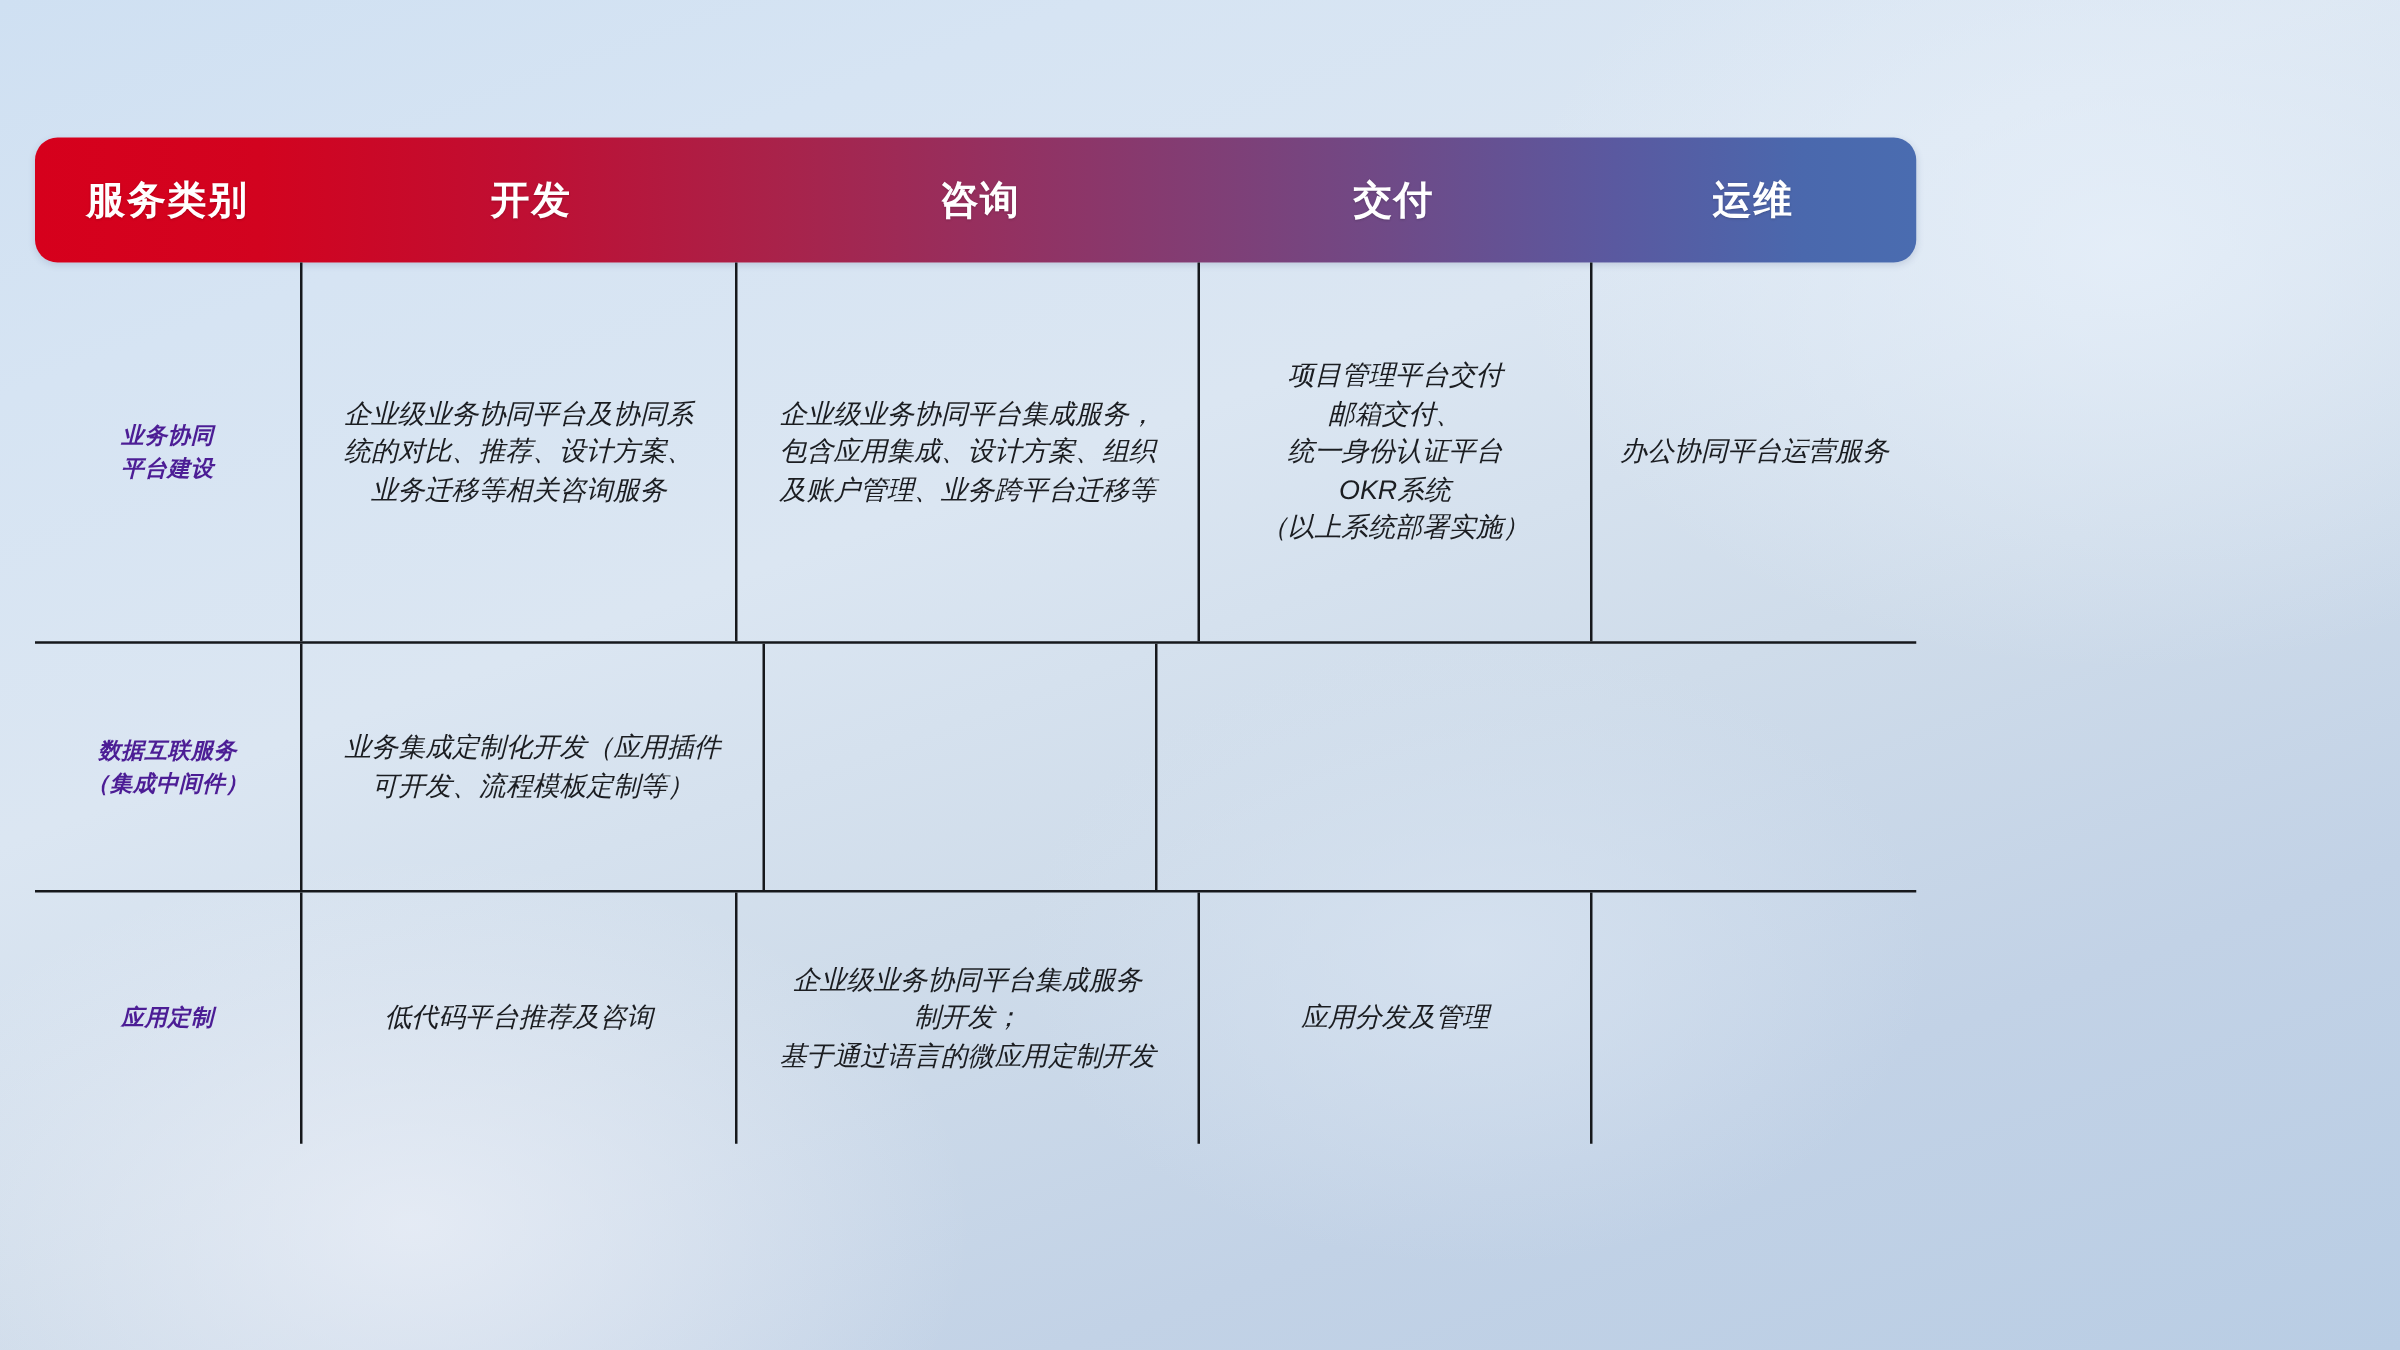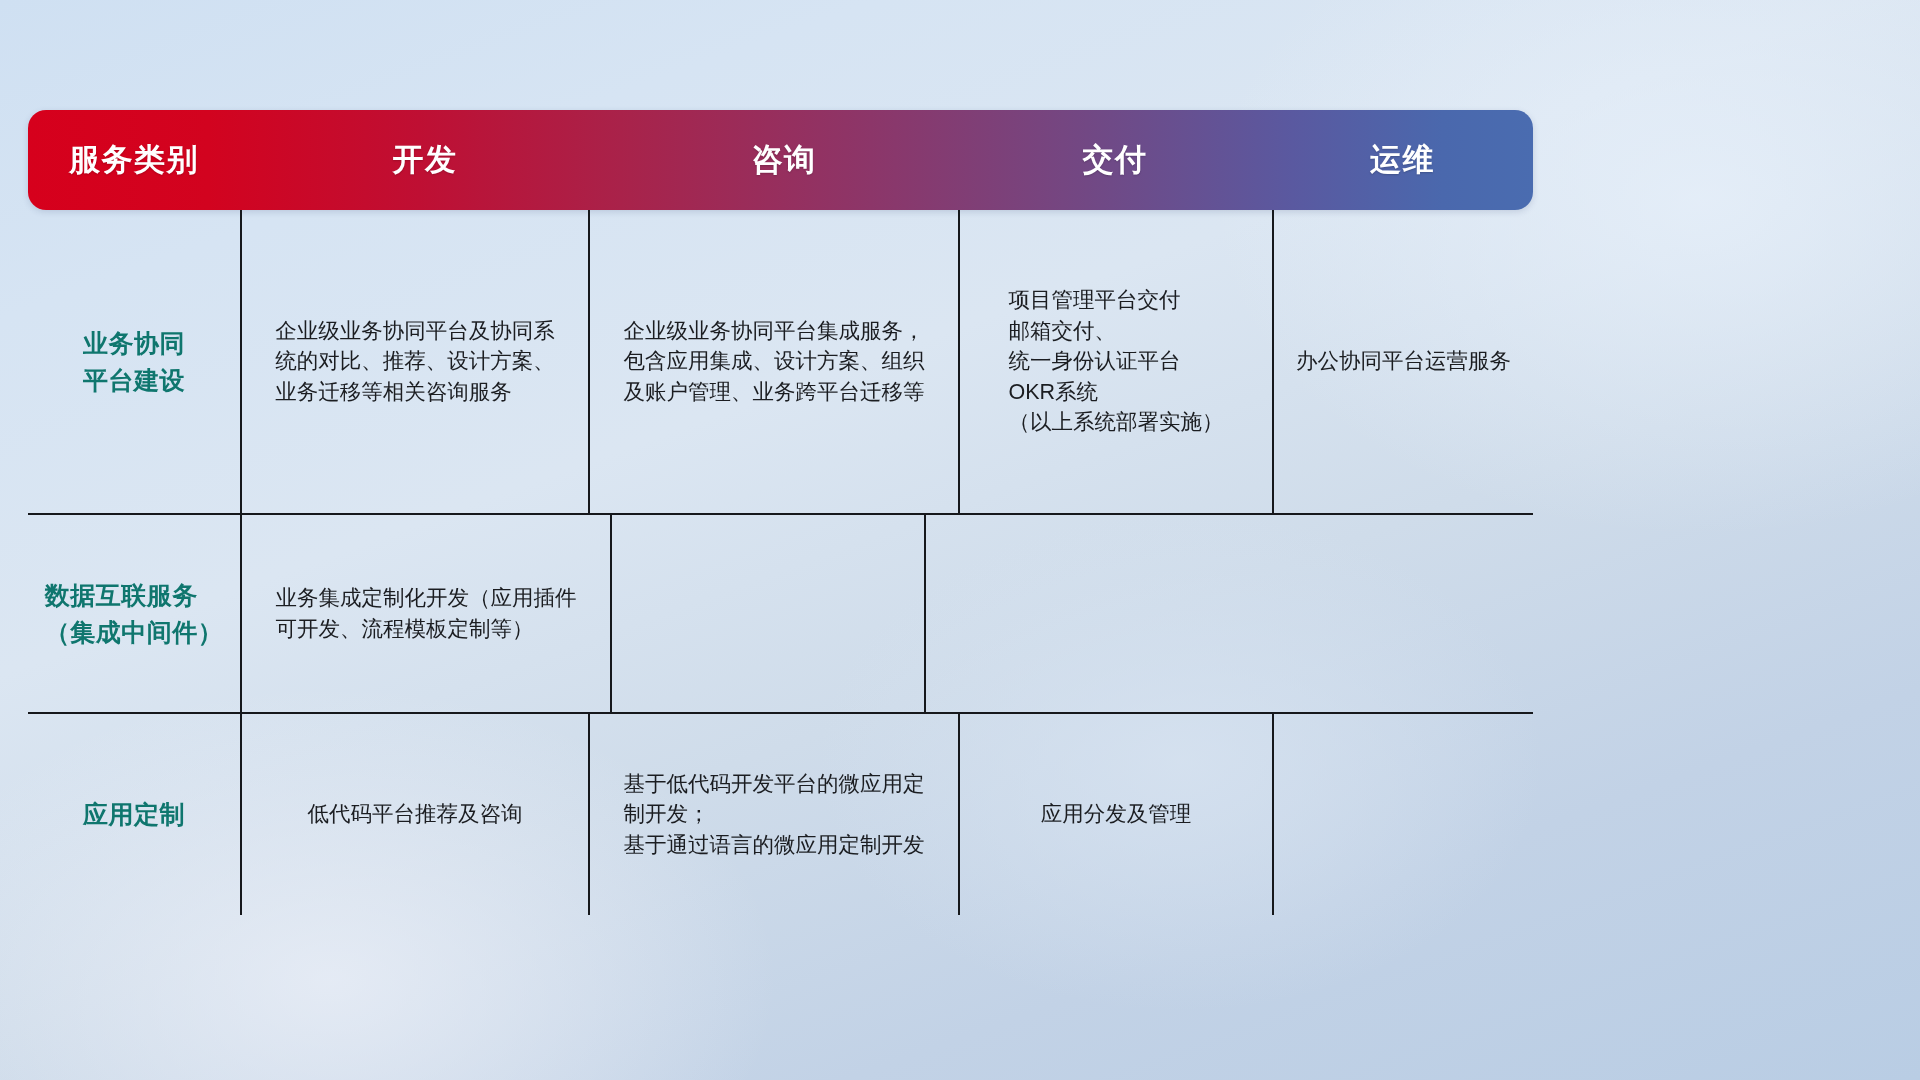--- a/index.html
+++ b/index.html
@@ -41,29 +41,30 @@
   .tbody { position:relative; }
   .tr { display:flex; position:relative; }
   .tr + .tr { border-top:2px solid #16181c; }
   .td {
     position:relative;
     display:flex; align-items:center; justify-content:center;
     padding:8px 14px;
     font-size:21.5px;
     line-height:1.42;
     color:#1b1d21;
-    text-align:left;
+    text-align:center;
     white-space:pre-line;
+    font-style:italic;
   }
   
   .td.sep { border-left:2px solid #16181c; }
   .td.cat {
-    color:#0f766e;
+    color:#4c1d95;
     font-weight:bold;
-    font-size:25px;
+    font-size:18px;
     line-height:1.45;
     letter-spacing:0.5px;
   }
 
   
   .c0 { width:212px; flex:0 0 212px; }
   .c1 { width:348px; flex:0 0 348px; }
   .c2 { width:370px; flex:0 0 370px; }
   .c3 { width:314px; flex:0 0 314px; }
   .c4 { width:261px; flex:0 0 261px; }
@@ -122,21 +123,21 @@
 （集成中间件）</div>
         <div class="td c2 sep">业务集成定制化开发（应用插件
 可开发、流程模板定制等）</div>
         <div class="td c3 sep"></div>
         <div class="td c4 sep"></div>
       </div>
 
       <div class="tr r2">
         <div class="td c0 cat">应用定制</div>
         <div class="td c1 sep">低代码平台推荐及咨询</div>
-        <div class="td c2 sep">基于低代码开发平台的微应用定
+        <div class="td c2 sep">企业级业务协同平台集成服务
 制开发；
 基于通过语言的微应用定制开发</div>
         <div class="td c3 sep">应用分发及管理</div>
         <div class="td c4 sep"></div>
       </div>
 
     </div>
   </div>
 
 </div>

